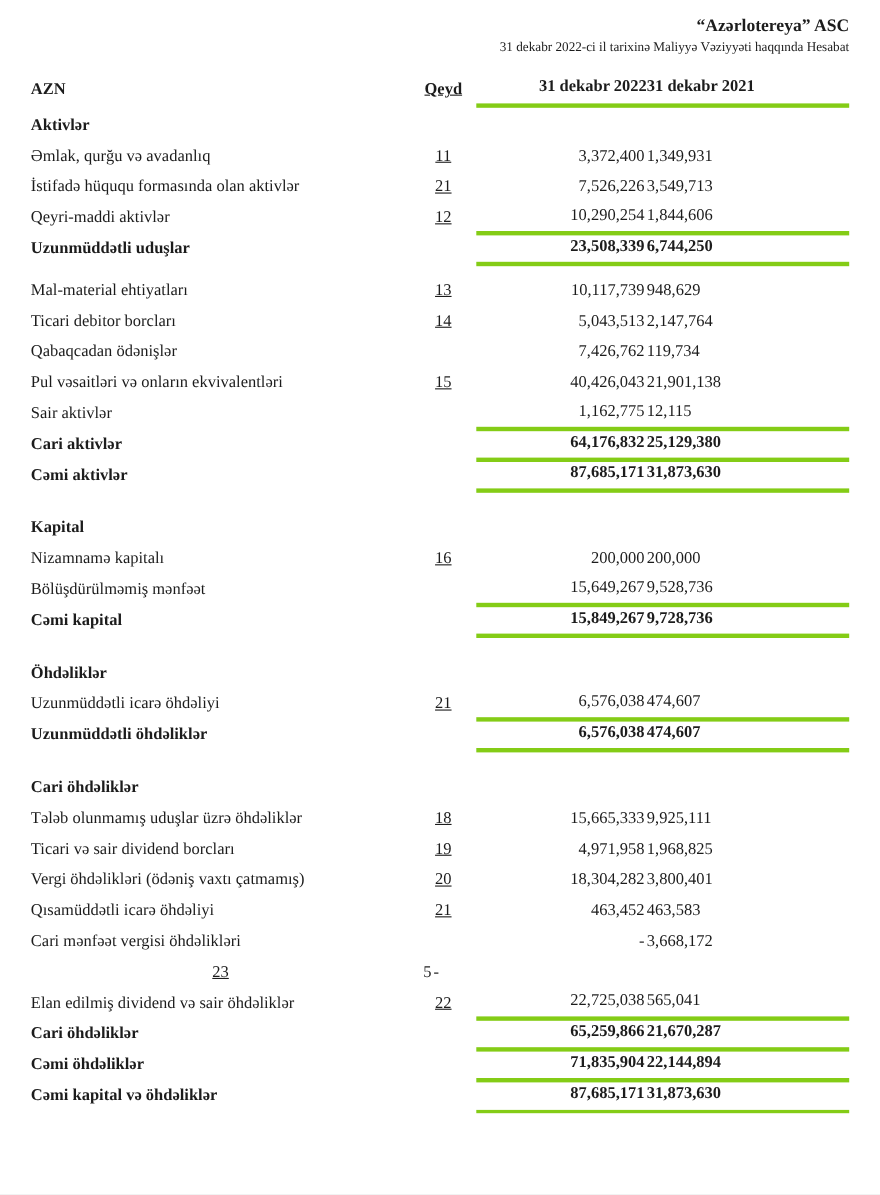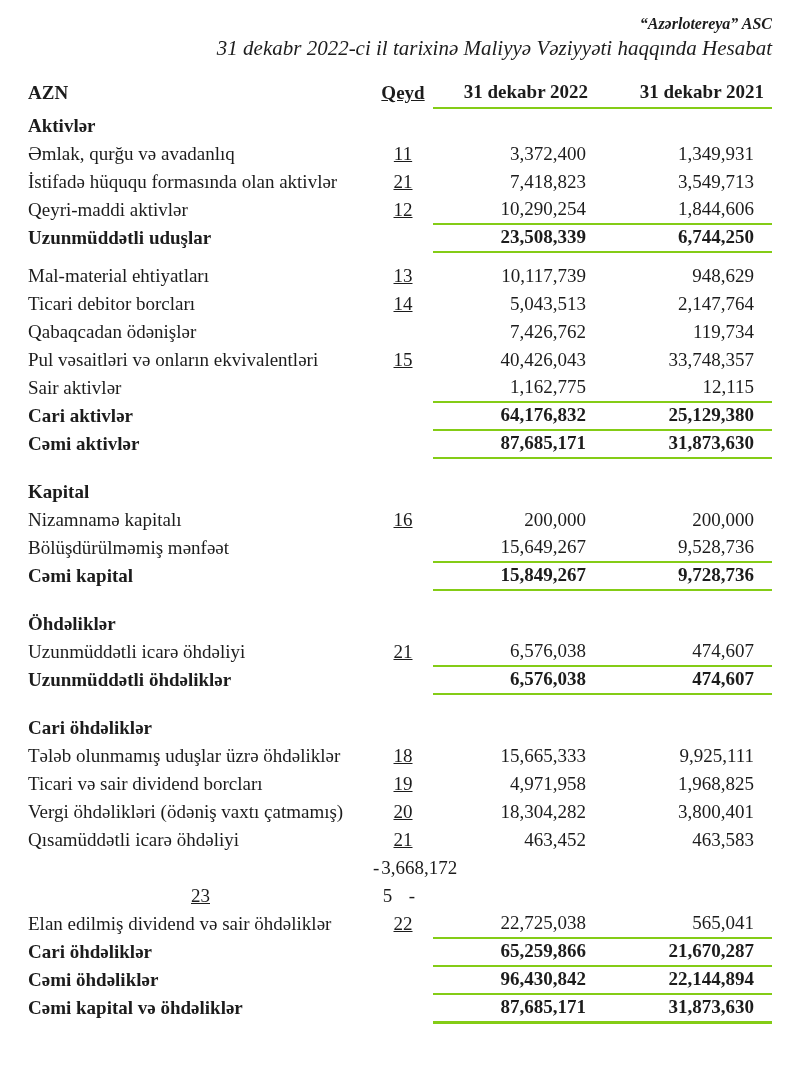--- a/index.html
+++ b/index.html
@@ -13,40 +13,39 @@
     box-sizing: border-box;
     margin: 0 auto;
     background: #ffffff;
     padding: 14px 28px 0 28px;
     font-family: "Liberation Serif", "DejaVu Serif", serif;
     color: #1c1c1c;
     overflow: hidden;
   }
   .doc-header {
     text-align: right;
-    font-style: italic;
     line-height: 1.3;
     padding-right: 0px;
   }
   .company {
     font-weight: bold;
     font-size: 16px;
   }
   .subtitle {
-    font-size: 21px;
+    font-size: 12px;
   }
   .sheet {
     margin-top: 16px;
   }
   .row {
     display: grid;
     grid-template-columns: 345px 60px 339px;
     height: 28px;
     align-items: center;
-    font-size: 19px;
+    font-size: 15px;
     white-space: nowrap;
   }
   .row.head {
     height: 30px;
     margin-bottom: 4px;
     font-weight: bold;
   }
   .c-label {
     overflow: visible;
   }
@@ -61,27 +60,27 @@
   }
   .c-v1 {
     width: 155px;
     box-sizing: border-box;
     text-align: right;
     padding-right: 2px;
   }
   .c-v2 {
     width: 184px;
     box-sizing: border-box;
-    text-align: right;
+    text-align: left;
     padding-right: 18px;
   }
   .head .c-v1 { padding-right: 0; }
   .head .c-v2 { padding-right: 8px; }
   .rule-below {
-    border-bottom: 2px solid #84cc16;
+    border-bottom: 4px solid #84cc16;
   }
   .section .c-label {
     font-weight: bold;
   }
   .total {
     font-weight: bold;
   }
   .thick .c-values.rule-below {
     border-bottom-width: 3px;
   }
@@ -120,21 +119,21 @@
           <div class="c-note">11</div>
           <div class="c-values">
             <div class="c-v1">3,372,400</div>
             <div class="c-v2">1,349,931</div>
           </div>
         </div>
         <div class="row item">
           <div class="c-label">İstifadə hüququ formasında olan aktivlər</div>
           <div class="c-note">21</div>
           <div class="c-values">
-            <div class="c-v1">7,418,823</div>
+            <div class="c-v1">7,526,226</div>
             <div class="c-v2">3,549,713</div>
           </div>
         </div>
         <div class="row item">
           <div class="c-label">Qeyri-maddi aktivlər</div>
           <div class="c-note">12</div>
           <div class="c-values rule-below">
             <div class="c-v1">10,290,254</div>
             <div class="c-v2">1,844,606</div>
           </div>
@@ -170,21 +169,21 @@
           <div class="c-values">
             <div class="c-v1">7,426,762</div>
             <div class="c-v2">119,734</div>
           </div>
         </div>
         <div class="row item">
           <div class="c-label">Pul vəsaitləri və onların ekvivalentləri</div>
           <div class="c-note">15</div>
           <div class="c-values">
             <div class="c-v1">40,426,043</div>
-            <div class="c-v2">33,748,357</div>
+            <div class="c-v2">21,901,138</div>
           </div>
         </div>
         <div class="row item">
           <div class="c-label">Sair aktivlər</div>
           <div class="c-note"></div>
           <div class="c-values rule-below">
             <div class="c-v1">1,162,775</div>
             <div class="c-v2">12,115</div>
           </div>
         </div>
@@ -297,20 +296,21 @@
         </div>
         <div class="row item">
           <div class="c-label">Qısamüddətli icarə öhdəliyi</div>
           <div class="c-note">21</div>
           <div class="c-values">
             <div class="c-v1">463,452</div>
             <div class="c-v2">463,583</div>
           </div>
         </div>
         <div class="row item">
+          <div class="c-label">Cari mənfəət vergisi öhdəlikləri</div>
           <div class="c-note"></div>
           <div class="c-values">
             <div class="c-v1">-</div>
             <div class="c-v2">3,668,172</div>
           </div>
         </div>
         <div class="row item">
           <div class="c-note">23</div>
           <div class="c-values">
             <div class="c-v1">5</div>
@@ -330,21 +330,21 @@
           <div class="c-note"></div>
           <div class="c-values rule-below">
             <div class="c-v1">65,259,866</div>
             <div class="c-v2">21,670,287</div>
           </div>
         </div>
         <div class="row total">
           <div class="c-label">Cəmi öhdəliklər</div>
           <div class="c-note"></div>
           <div class="c-values rule-below">
-            <div class="c-v1">96,430,842</div>
+            <div class="c-v1">71,835,904</div>
             <div class="c-v2">22,144,894</div>
           </div>
         </div>
         <div class="row total thick">
           <div class="c-label">Cəmi kapital və öhdəliklər</div>
           <div class="c-note"></div>
           <div class="c-values rule-below">
             <div class="c-v1">87,685,171</div>
             <div class="c-v2">31,873,630</div>
           </div>

